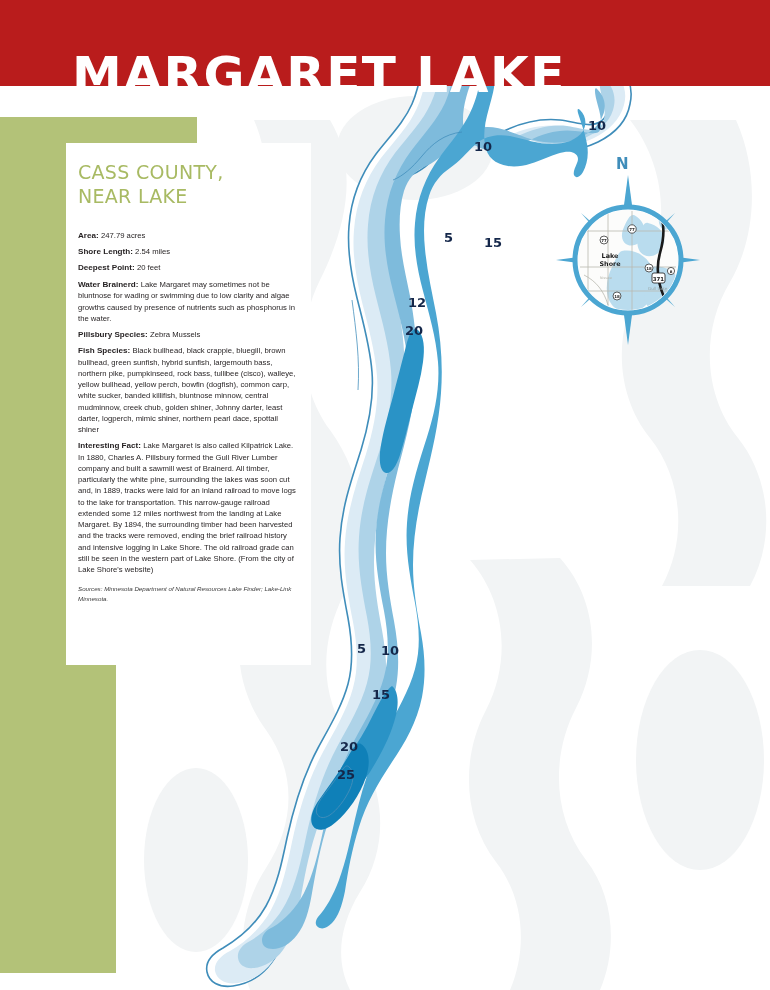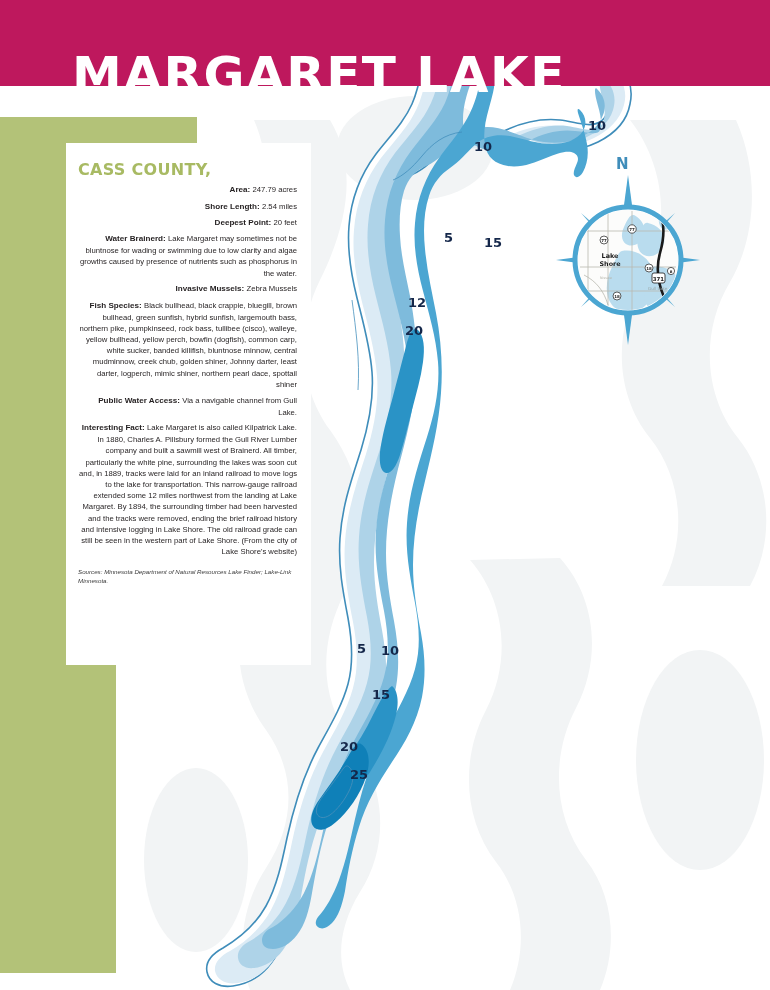--- a/index.html
+++ b/index.html
@@ -24,21 +24,21 @@
 
   
   #map-layer {
     position: absolute; left: 0; top: 0; width: 770px; height: 990px;
     z-index: 1;
   }
 
   
   #header-band {
     position: absolute; left: 0; top: 0; width: 770px; height: 86px;
-    background: #be185d;
+    background: #b91c1c;
     z-index: 3;
     padding-left: 32px;
   }
   #header-title {
     position: absolute;
     left: 72px; top: 50px;
     color: #ffffff;
     font-size: 50px;
     font-weight: bold;
     letter-spacing: 1.5px;
@@ -63,33 +63,33 @@
   #info-panel {
     position: absolute;
     left: 66px; top: 143px;
     width: 245px; height: 522px;
     background: #ffffff;
     z-index: 4;
     padding: 17px 14px 10px 12px;
   }
   #panel-subtitle {
     color: #a8ba63;
-    font-size: 16px;
-    font-weight: bold;
+    font-size: 19px;
+    font-weight: normal;
     line-height: 1.28;
     letter-spacing: 0.3px;
-    margin-bottom: 4px;
+    margin-bottom: 21px;
     font-family: "DejaVu Sans", sans-serif;
   }
   .fact {
     font-size: 7.7px;
     line-height: 1.46;
     color: #231f20;
     margin-bottom: 4.5px;
-    text-align: right;
+    text-align: left;
   }
   .fact b {
     font-weight: bold;
     font-size: 8.1px;
   }
   #sources {
     font-size: 6.2px;
     font-style: italic;
     line-height: 1.55;
     color: #3a3a3a;
@@ -303,21 +303,21 @@
       <div class="depth-label" style="left: 588px; top: 118px;">10</div>
       <div class="depth-label" style="left: 474px; top: 139px;">10</div>
       <div class="depth-label" style="left: 444px; top: 230px;">5</div>
       <div class="depth-label" style="left: 484px; top: 235px;">15</div>
       <div class="depth-label" style="left: 408px; top: 295px;">12</div>
       <div class="depth-label" style="left: 405px; top: 323px;">20</div>
       <div class="depth-label" style="left: 357px; top: 641px;">5</div>
       <div class="depth-label" style="left: 381px; top: 643px;">10</div>
       <div class="depth-label" style="left: 372px; top: 687px;">15</div>
       <div class="depth-label" style="left: 340px; top: 739px;">20</div>
-      <div class="depth-label" style="left: 350px; top: 767px;">25</div>
+      <div class="depth-label" style="left: 337px; top: 767px;">25</div>
     </div>
 
   <div id="compass">
     <div id="compass-n">N</div>
     <svg width="160" height="205" viewBox="0 0 160 205">
 
       <g fill="#4ba6d2">
         <path d="M80,20 L88,80 L80,92 L72,80 Z"></path>
         <path d="M80,190 L72,130 L80,118 L88,130 Z"></path>
         <path d="M8,105 L68,97 L80,105 L68,113 Z"></path>
@@ -386,27 +386,27 @@
   <div id="green-band"></div>
   <div id="green-band-ext"></div>
 
   <div id="header-band">
     <div id="header-title">MARGARET LAKE</div>
   </div>
 
   <div id="info-panel">
     <div id="panel-subtitle">
         <div>CASS COUNTY,</div>
+        <div>NEAR LAKE</div>
       </div>
     <div id="facts-list">
         <p class="fact"><b>Area: </b><span>247.79 acres</span></p>
         <p class="fact"><b>Shore Length: </b><span>2.54 miles</span></p>
         <p class="fact"><b>Deepest Point: </b><span>20 feet</span></p>
         <p class="fact"><b>Water Brainerd: </b><span>Lake Margaret may sometimes not be bluntnose for wading or swimming due to low clarity and algae growths caused by presence of nutrients such as phosphorus in the water.</span></p>
-        <p class="fact"><b>Invasive Mussels: </b><span>Zebra Mussels</span></p>
+        <p class="fact"><b>Pillsbury Species: </b><span>Zebra Mussels</span></p>
         <p class="fact"><b>Fish Species: </b><span>Black bullhead, black crappie, bluegill, brown bullhead, green sunfish, hybrid sunfish, largemouth bass, northern pike, pumpkinseed, rock bass, tullibee (cisco), walleye, yellow bullhead, yellow perch, bowfin (dogfish), common carp, white sucker, banded killifish, bluntnose minnow, central mudminnow, creek chub, golden shiner, Johnny darter, least darter, logperch, mimic shiner, northern pearl dace, spottail shiner</span></p>
-        <p class="fact"><b>Public Water Access: </b><span>Via a navigable channel from Gull Lake.</span></p>
         <p class="fact"><b>Interesting Fact: </b><span>Lake Margaret is also called Kilpatrick Lake. In 1880, Charles A. Pillsbury formed the Gull River Lumber company and built a sawmill west of Brainerd. All timber, particularly the white pine, surrounding the lakes was soon cut and, in 1889, tracks were laid for an inland railroad to move logs to the lake for transportation. This narrow-gauge railroad extended some 12 miles northwest from the landing at Lake Margaret. By 1894, the surrounding timber had been harvested and the tracks were removed, ending the brief railroad history and intensive logging in Lake Shore. The old railroad grade can still be seen in the western part of Lake Shore. (From the city of Lake Shore's website)</span></p>
       </div>
     <div id="sources">Sources: Minnesota Department of Natural Resources Lake Finder; Lake-Link Minnesota.</div>
   </div>
 
 </div>
 
 </body></html>

